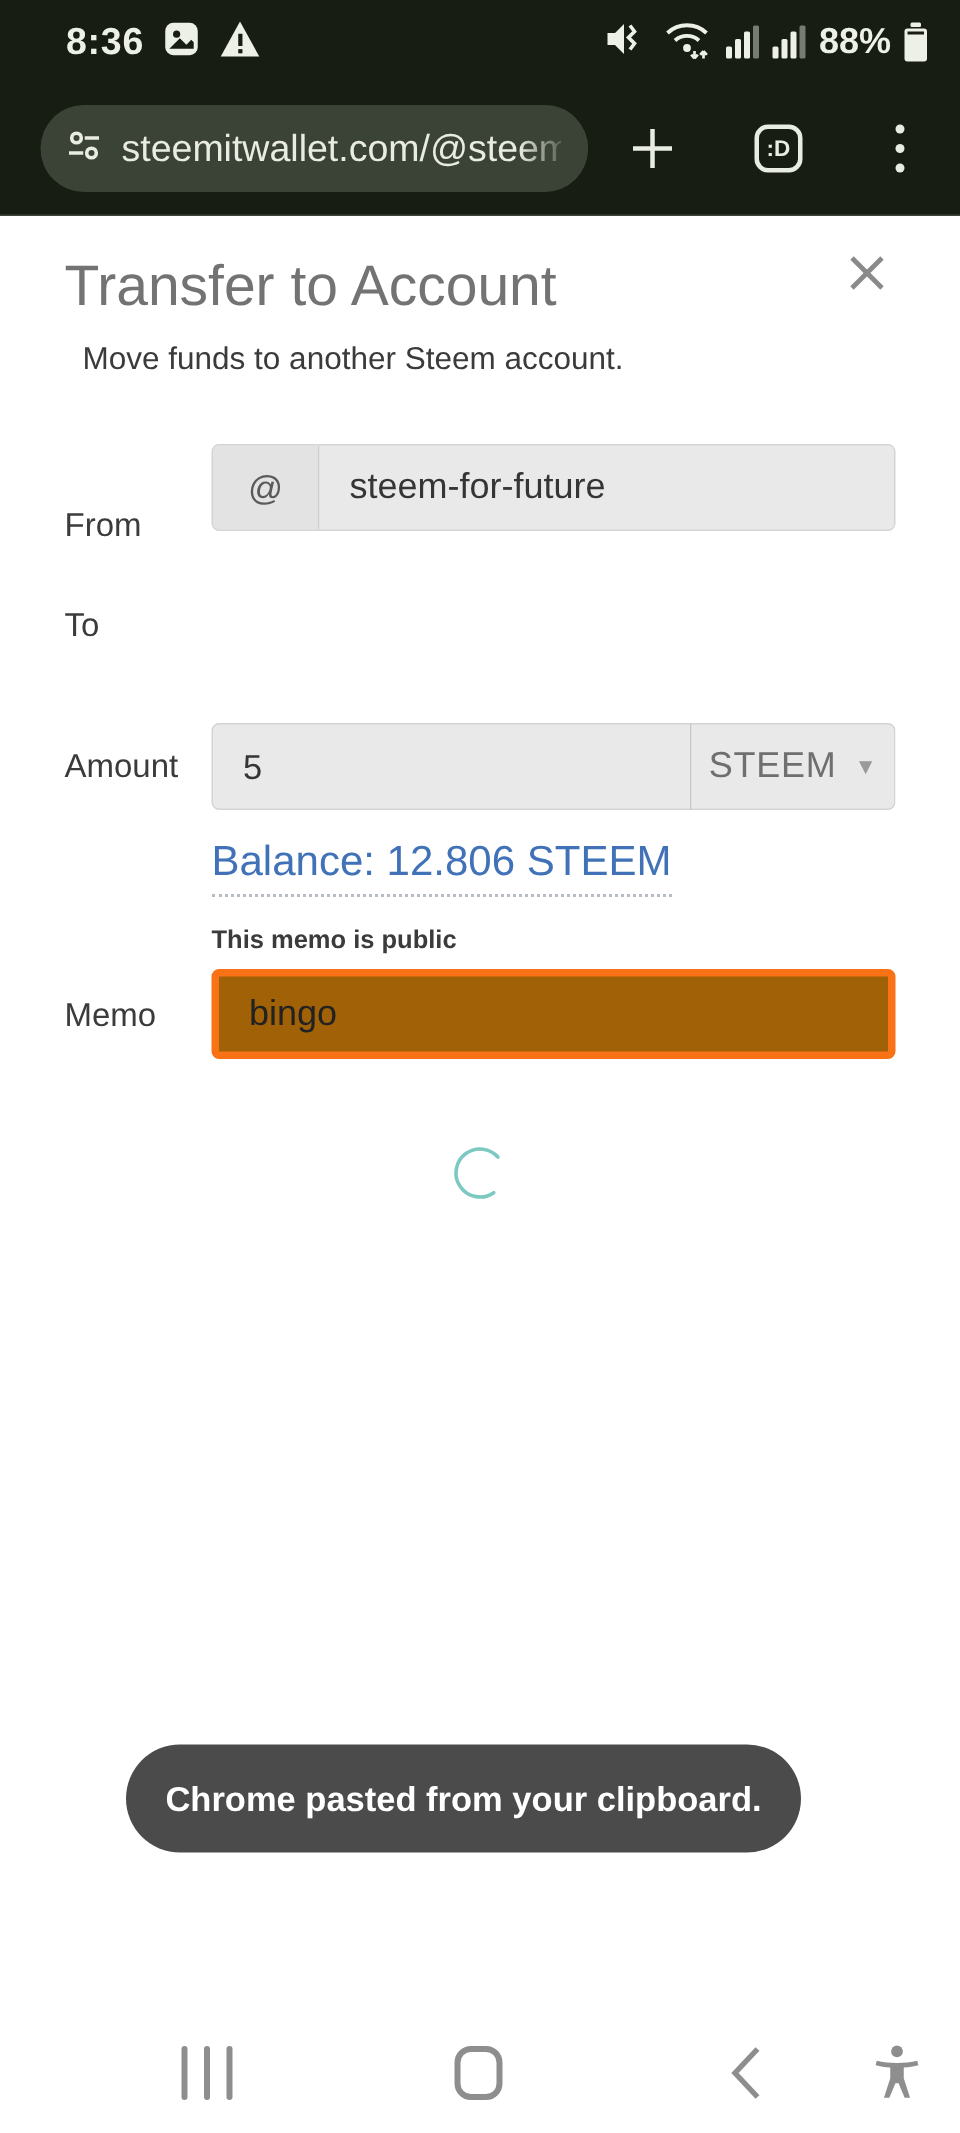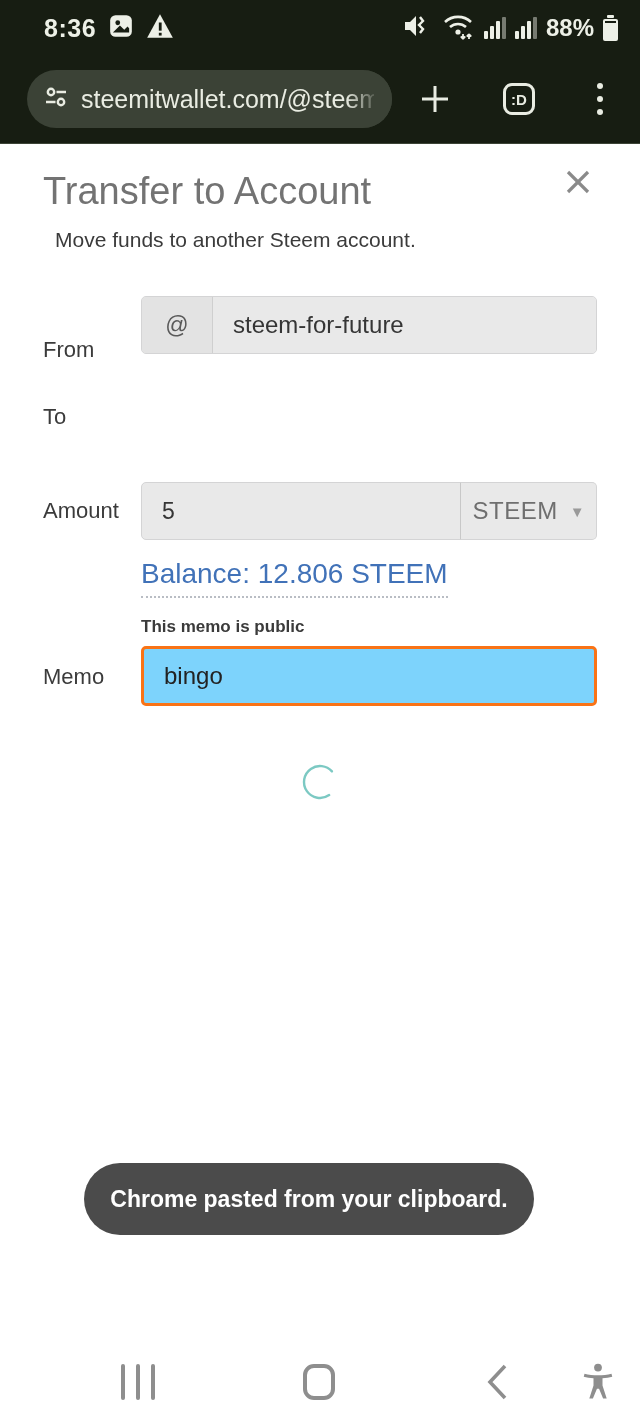--- a/index.html
+++ b/index.html
@@ -60,22 +60,22 @@
   .amount-input { left:141px; top:482px; width:320px; height:58px; border-radius:5px 0 0 5px; }
   .currency-dd { position:absolute; left:460px; top:482px; width:137px; height:58px;
                  background:#e9e9e9; border:1px solid #d4d4d5; border-left:1px solid #c8c8c8;
                  border-radius:0 5px 5px 0; display:flex; align-items:center; justify-content:center;
                  gap:12px; cursor:pointer; }
   .currency-dd .cur { font-size:24px; color:#6f6f6f; letter-spacing:.5px; }
   .currency-dd .caret { font-size:15px; color:#9a9a9a; }
   .balance-link { position:absolute; left:141px; top:558px; font-size:28px; color:#4172b8;
                   border-bottom:2px dotted #b9bdc4; padding-bottom:6px; cursor:pointer; text-decoration:none; }
   .memo-note { position:absolute; left:141px; top:617px; font-size:17px; font-weight:bold; color:#3b3b3b; }
-  .memo-input { left:141px; top:646px; width:456px; height:60px; background:#7dd3fc;
-                border:3px solid #f97316; font-size:24px; color:#222; }
+  .memo-input { left:141px; top:646px; width:456px; height:60px; background:#a16207;
+                border:5px solid #f97316; font-size:24px; color:#222; }
 
   
   .spinner { position:absolute; left:301px; top:763px; width:38px; height:38px;
              animation:spin 1.2s linear infinite; }
   @keyframes spin { to { transform:rotate(360deg); } }
 
   
   .toast { position:absolute; left:84px; top:1163px; width:450px; height:72px;
            background:#4b4b4b; border-radius:36px; display:flex; align-items:center;
            justify-content:center; }

